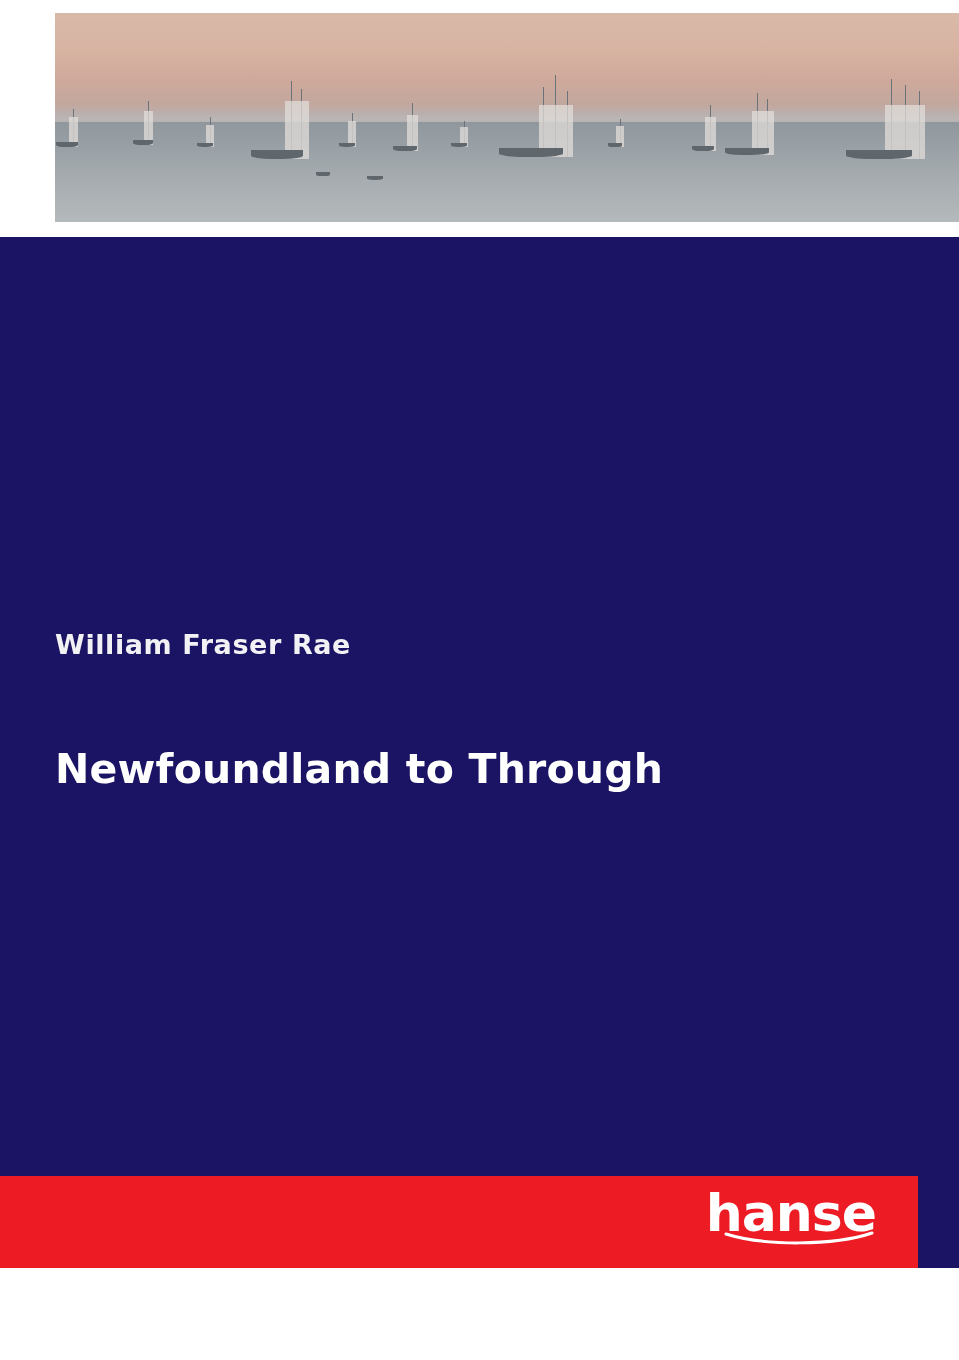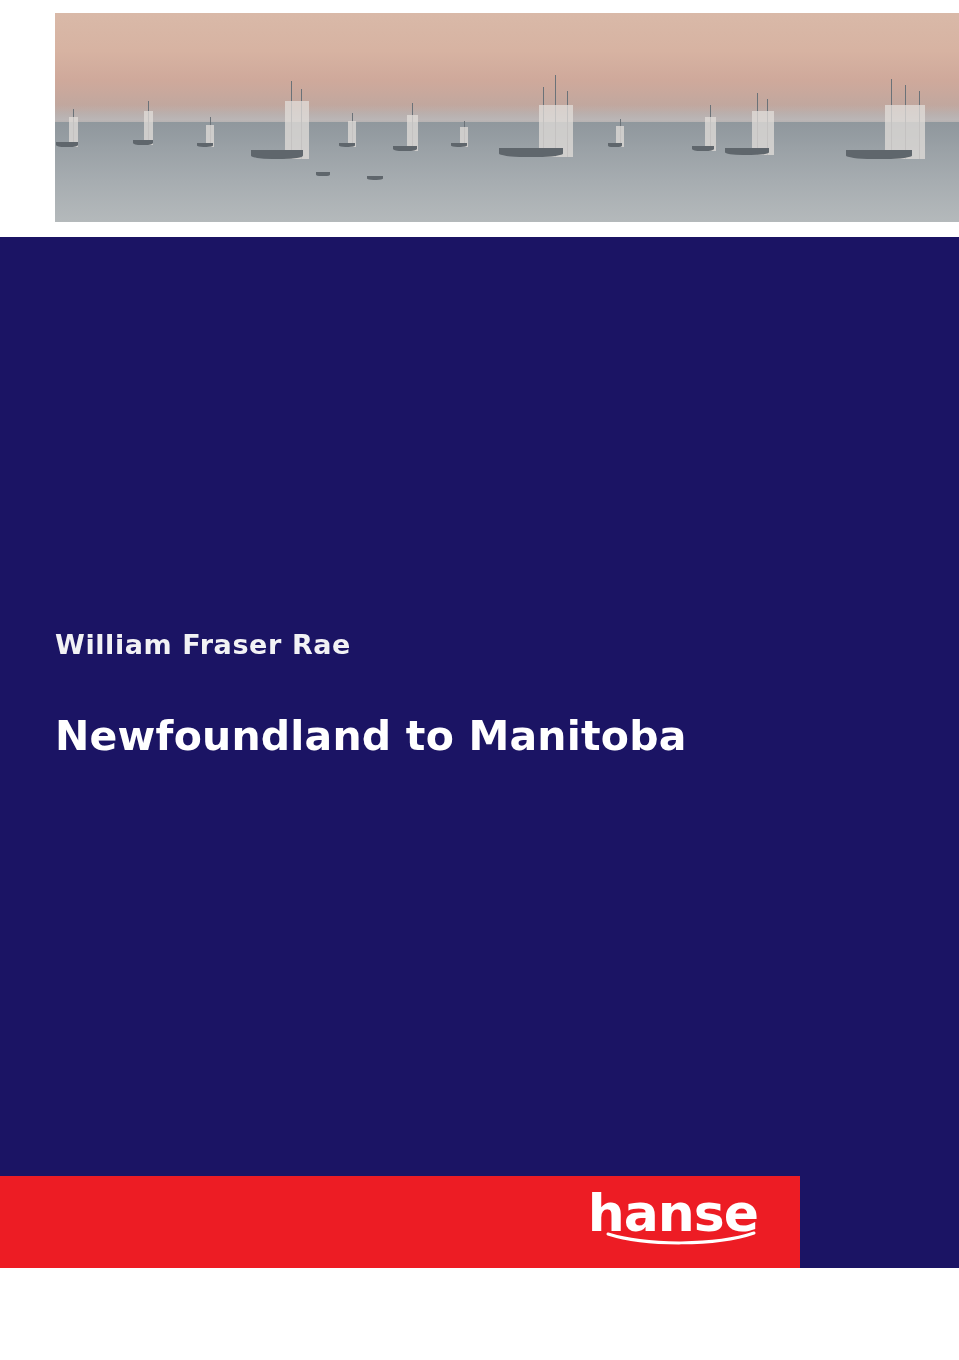--- a/index.html
+++ b/index.html
@@ -105,21 +105,21 @@
     position: absolute;
     bottom: 0;
     background: rgba(225,222,218,.75);
   }
 
   
   .footer-band {
     position: absolute;
     left: 0;
     bottom: 0;
-    width: 800px;
+    width: 918px;
     height: 92px;
     background: #ed1c24;
   }
 
   .logo {
     position: absolute;
     right: 42px;
     top: 10px;
     text-align: right;
     color: #ffffff;
@@ -146,21 +146,21 @@
     left: 55px;
     top: 392px;
     width: 850px;
     color: #ffffff;
   }
   .author {
     font-size: 27px;
     font-weight: bold;
     letter-spacing: .6px;
     color: #f2f2f5;
-    margin: 0 0 52px 0;
+    margin: 0 0 85px 0;
     font-family: "DejaVu Sans", sans-serif;
   }
   .title {
     font-size: 41px;
     font-weight: bold;
     letter-spacing: .2px;
     color: #ffffff;
     margin: 0 0 38px 0;
     line-height: 48px;
     font-family: "DejaVu Sans", sans-serif;
@@ -257,21 +257,21 @@
       <div class="ship" style="left:320px;bottom:20%;">
         <div class="hull" style="width:16px;height:4px;"></div>
       </div>
     </div>
   </div>
 
   <div class="cover-body">
 
     <div class="text-block">
       <div class="author">William Fraser Rae</div>
-      <div class="title">Newfoundland to Manitoba</div>
+      <div class="title">Newfoundland to Through</div>
     </div>
 
     <div class="footer-band">
       <div class="logo">
         <div class="logo-text">hanse</div>
         <svg class="logo-swoosh" viewBox="0 0 150 16">
           <path d="M2 4 C 40 16, 110 16, 148 3" stroke="#ffffff" stroke-width="3" fill="none" stroke-linecap="round"></path>
         </svg>
       </div>
     </div>

